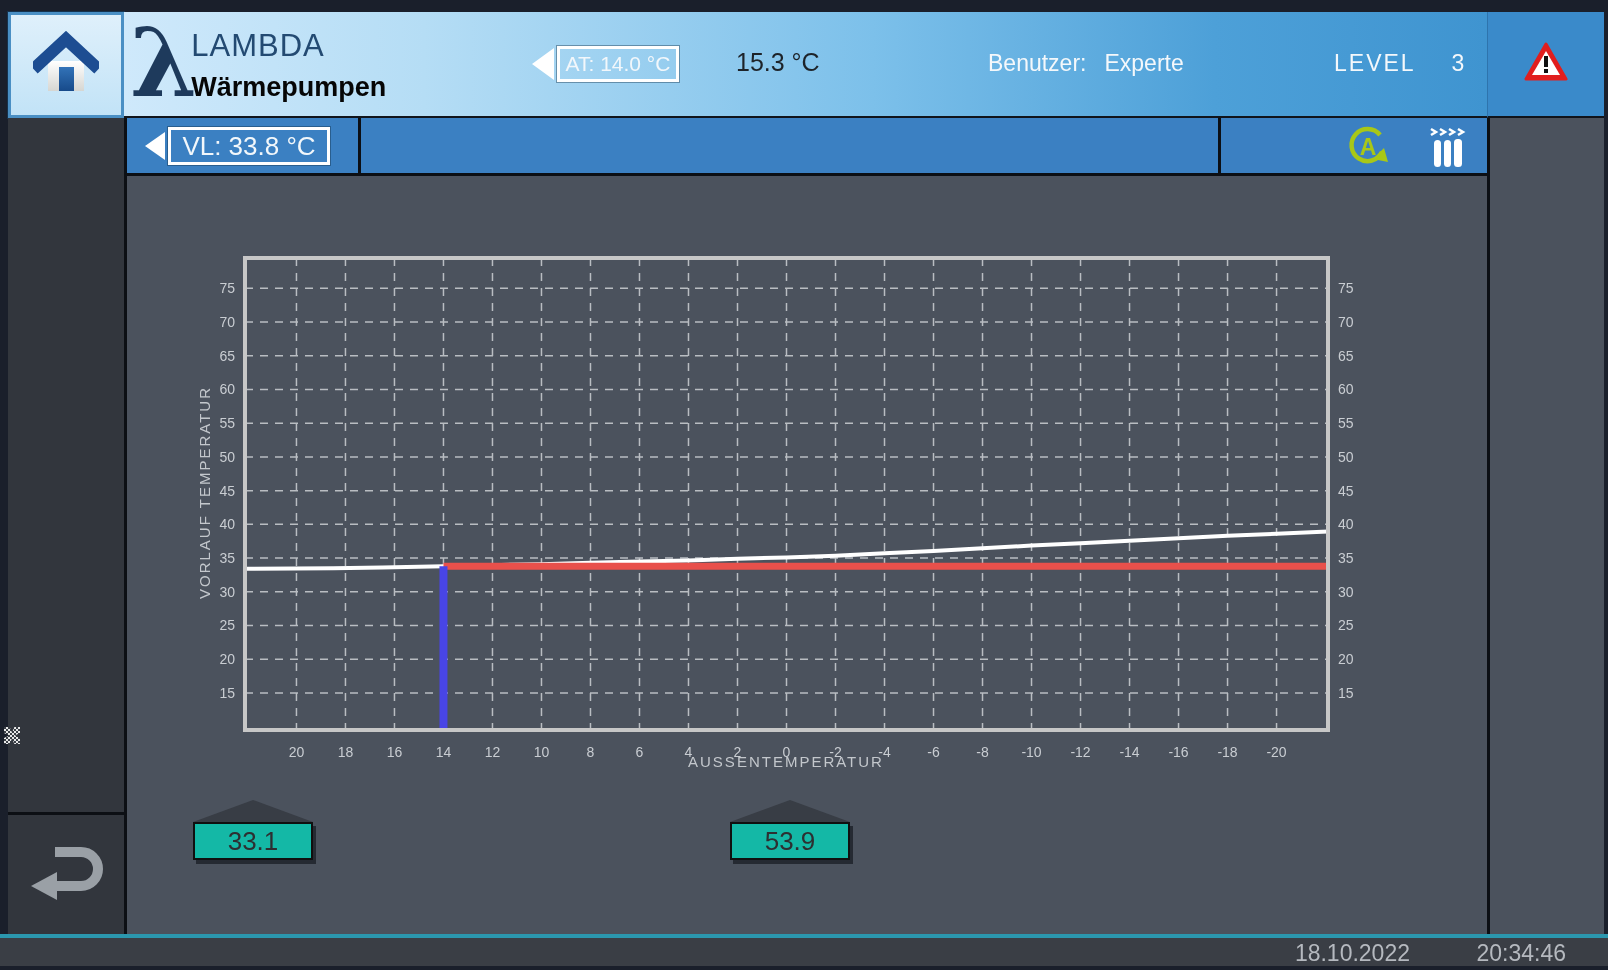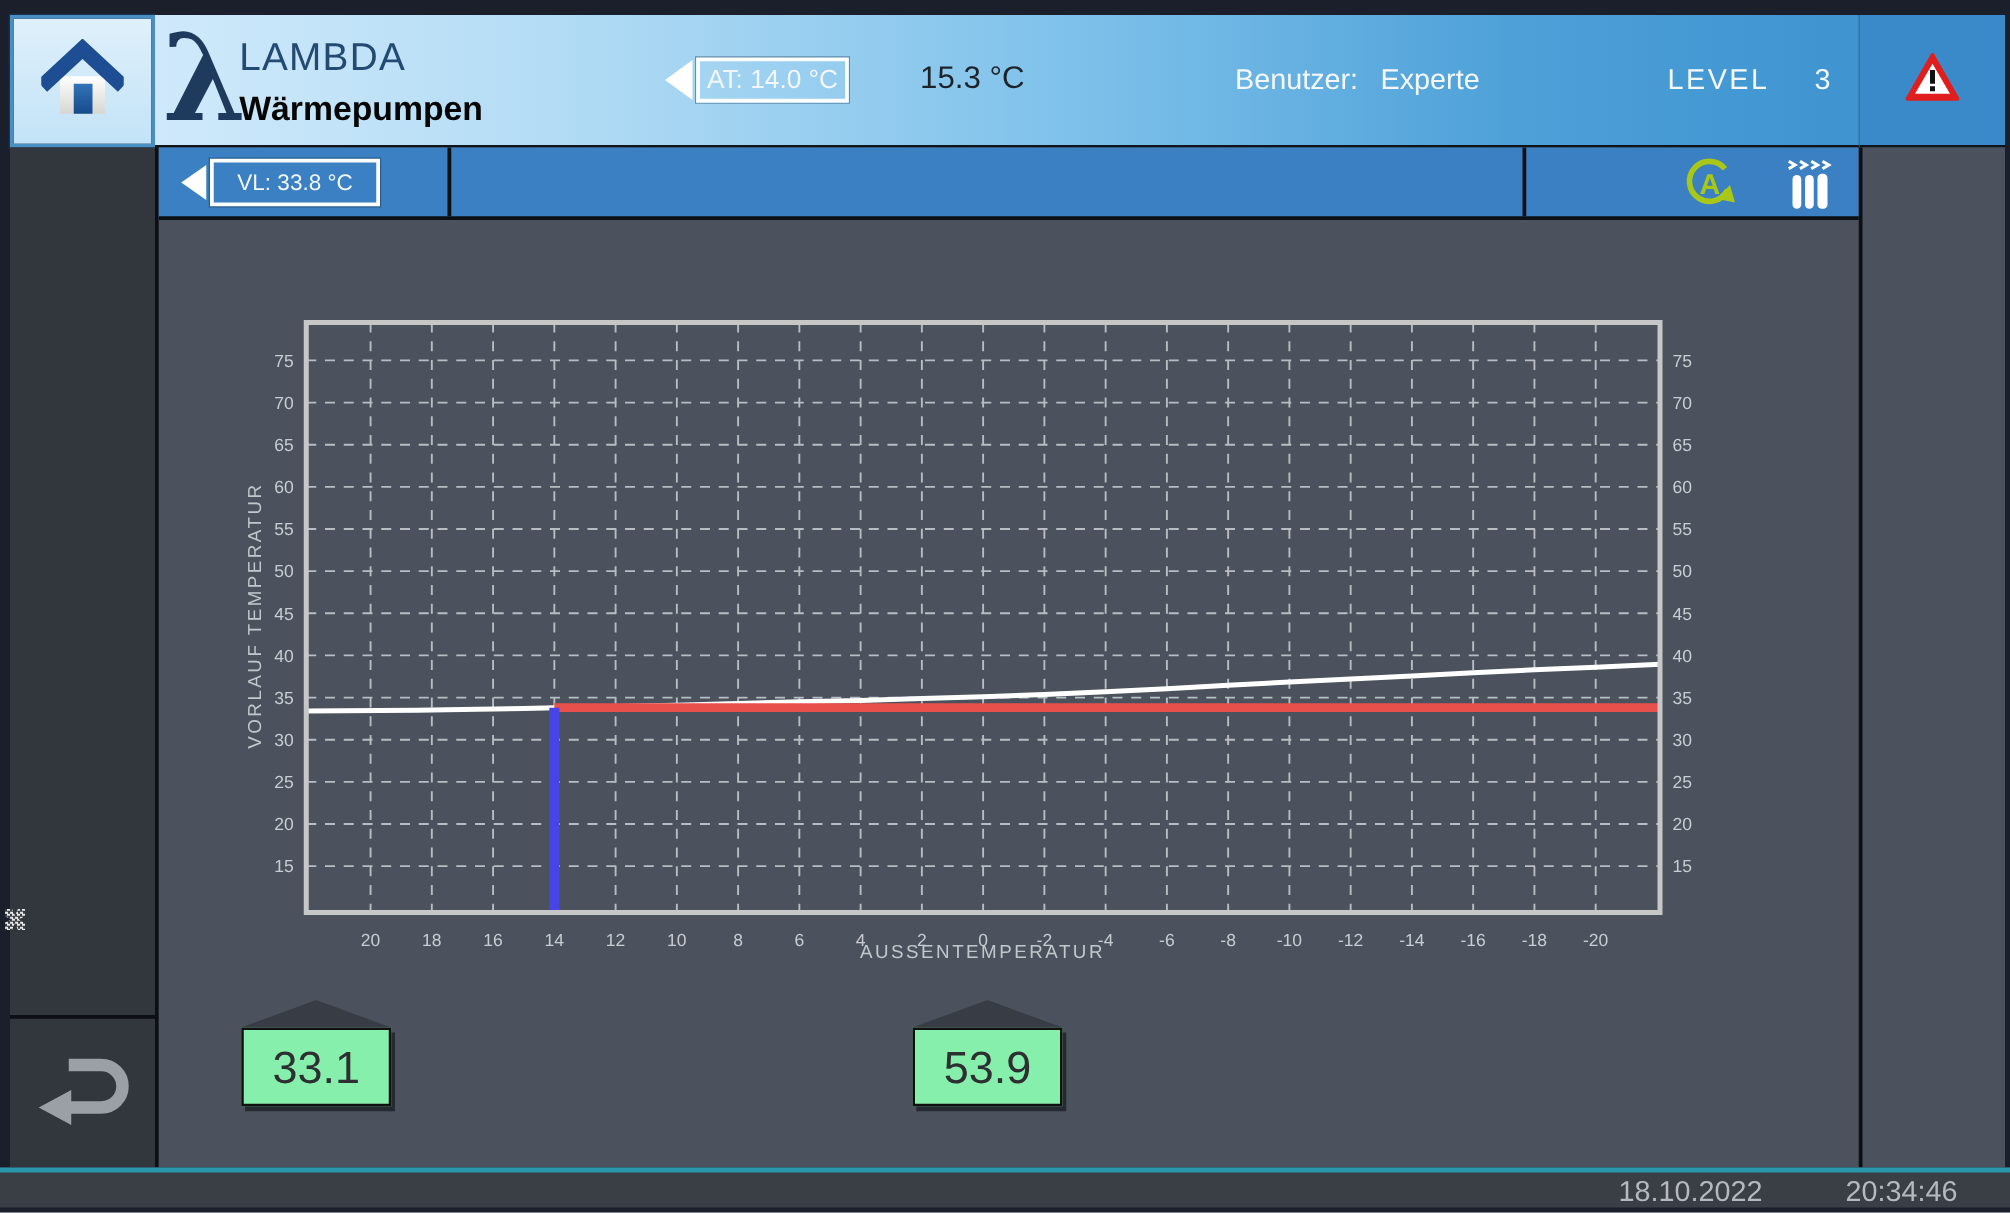--- a/index.html
+++ b/index.html
@@ -36,40 +36,40 @@
   .cursor-glyph{position:absolute;left:4px;top:727px;width:16px;height:17px;
     background:repeating-conic-gradient(#e8e8e8 0% 25%,#3a3f46 0% 50%);background-size:4px 4px;
     clip-path:polygon(0 0,35% 0,50% 32%,65% 0,100% 0,100% 35%,68% 50%,100% 65%,100% 100%,65% 100%,50% 68%,35% 100%,0 100%,0 65%,32% 50%,0 35%)}
 
   
   .content{position:absolute;left:127px;top:118px;width:1477px;height:816px;background:#4b525d}
   .hc-bar{position:absolute;left:0;top:0;width:1360px;height:58px;background:#3b80c2;border-bottom:3px solid #0c0f14}
   .hc-div{position:absolute;top:0;width:3px;height:55px;background:#0c0f14}
   .vl-group{position:absolute;left:18px;top:9px;display:flex;align-items:center}
   .vl-group .tri-left{border-top-width:14px;border-bottom-width:14px;border-right-width:20px}
-  .vl-box{width:136px;height:38px;font-size:18px}
+  .vl-box{width:162px;height:38px;font-size:26px}
   .hc-title{position:absolute;left:231px;top:0;width:860px;height:55px;line-height:55px;text-align:center;
     font-size:26px;color:#f2f7fb}
   .hc-icon{position:absolute;top:8px;cursor:pointer}
   .vdivider{position:absolute;left:1360px;top:0;width:3px;height:816px;background:#0c0f14}
 
   
   .chart-svg{position:absolute;left:58px;top:132px}
   .grid{stroke:#b9bdc2;stroke-width:1.5;stroke-dasharray:8 7;fill:none}
   .frame{fill:none;stroke:#c7c7c7;stroke-width:4}
   .tick{fill:#c9cdd2;font-size:14px;font-family:"Liberation Sans",sans-serif}
   .axis-title{position:absolute;color:#c3c7cc;font-size:15px;letter-spacing:2px;text-align:center}
   .y-title{left:-143px;top:366px;width:440px;transform:rotate(-90deg)}
   .x-title{left:459px;top:635px;width:400px}
 
   
   .setpoint{position:absolute;top:682px;width:120px;cursor:pointer}
   .sp-arrow{width:0;height:0;border-left:60px solid transparent;border-right:60px solid transparent;border-bottom:22px solid #383d45}
-  .sp-box{width:120px;height:63px;background:#86efac;border:2px solid #101010;box-shadow:3px 4px 0 rgba(8,10,14,.55);
-    display:flex;align-items:center;justify-content:center;font-size:36px;color:#2d2f31}
+  .sp-box{width:120px;height:38px;background:#14b8a6;border:2px solid #101010;box-shadow:3px 4px 0 rgba(8,10,14,.55);
+    display:flex;align-items:center;justify-content:center;font-size:26px;color:#2d2f31}
 
   
   .statusbar{position:absolute;left:0;top:934px;width:1608px;height:32px;background:#3a3e45;border-top:4px solid #2b97ae}
   .statusbar span{position:absolute;top:2px;font-size:23px;color:#b5b9bf}
   .sb-date{left:1280px;width:130px;text-align:right}
   .sb-time{left:1466px;width:100px;text-align:right}
 </style>
 </head>
 <body>
 

